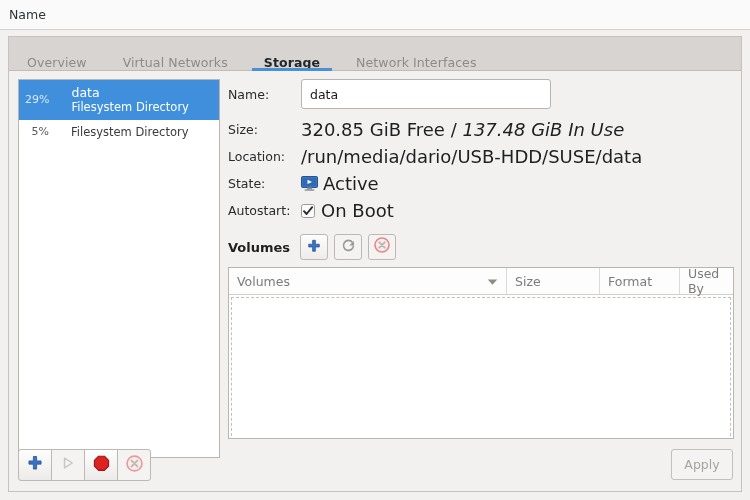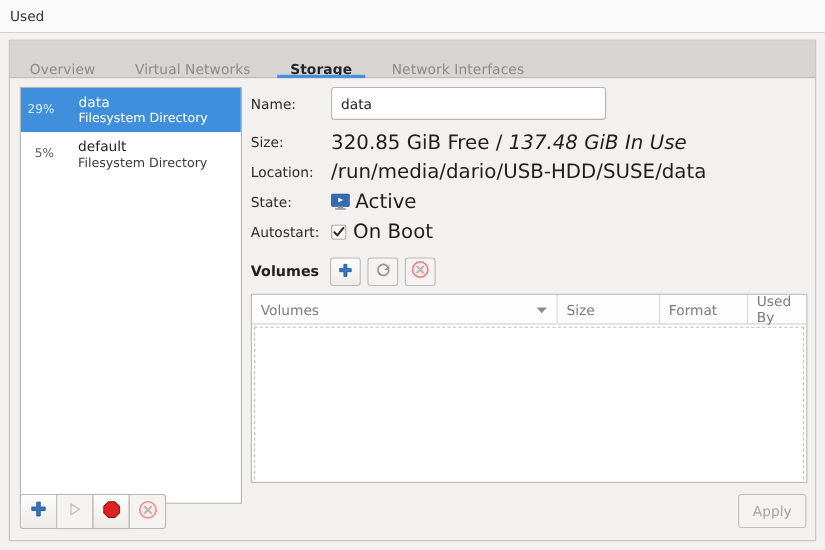--- a/index.html
+++ b/index.html
@@ -134,21 +134,21 @@
     border: 1px solid #c3bfba; border-radius: 3px; background: #f4f3f2;
     font-family: inherit; font-size: 12.5px; color: #a6a3a0; cursor: default;
   }
 </style>
 </head>
 <body>
 
 <div id="app">
 
   <div class="menubar">
-    <div class="menubar-item">Used</div>
+    <div class="menubar-item">Name</div>
   </div>
 
   <div class="frame">
 
     <div class="tabbar">
       <div class="tab">Overview</div>
       <div class="tab">Virtual Networks</div>
       <div class="tab active">Storage</div>
       <div class="tab">Network Interfaces</div>
     </div>
@@ -161,21 +161,20 @@
           <div class="pool-pct">29%</div>
           <div class="pool-text">
             <div class="pool-name">data</div>
             <div class="pool-sub">Filesystem Directory</div>
           </div>
         </div>
 
         <div class="pool-row">
           <div class="pool-pct">5%</div>
           <div class="pool-text">
-            <div class="pool-name">default</div>
             <div class="pool-sub">Filesystem Directory</div>
           </div>
         </div>
 
       </div>
 
       <div class="detail">
 
         <div class="field name-field">
           <div class="field-label">Name:</div>

